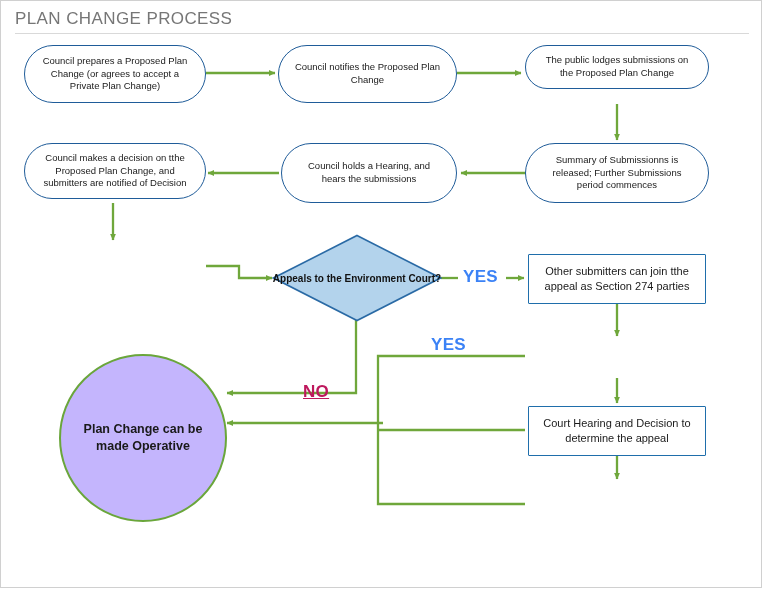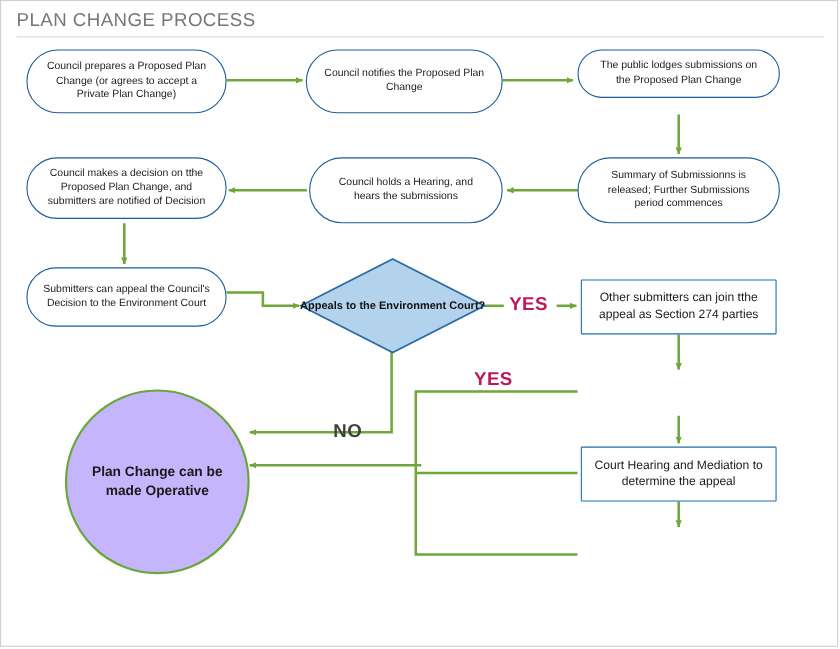--- a/index.html
+++ b/index.html
@@ -95,22 +95,22 @@
     padding:0 16px;
   }
   
   .edge-label{
     position:absolute;
     font-size:17px;
     font-weight:bold;
     letter-spacing:.3px;
     white-space:nowrap;
   }
-  .label-yes{ color:#be185d; }
-  .label-no{ color:#404040; }
+  .label-yes{ color:#3b82f6; }
+  .label-no{ color:#be185d;text-decoration:underline; }
 </style>
 </head>
 <body>
 
 <div id="page">
 
   <div id="header-title">PLAN CHANGE PROCESS</div>
   <div id="header-rule"></div>
 
   <svg id="wires" viewBox="0 0 762 588">
@@ -173,38 +173,35 @@
   </div>
 
   <div class="node pill" style="left:524px; top:142px; width:184px; height:60px;">
     <span>Summary of Submissionns is released; Further Submissions period commences</span>
   </div>
 
   <div class="node pill" style="left:23px;  top:142px; width:182px; height:56px;">
     <span>Council makes a decision on tthe Proposed Plan Change, and submitters are notified of Decision</span>
   </div>
 
-  <div class="node pill" style="left:23px;  top:242px; width:182px; height:54px;">
-    <span>Submitters can appeal the Council's Decision to the Environment Court</span>
-  </div>
 
   <div class="diamond-wrap" style="left:271px; top:233px; width:170px; height:88px;">
     <svg class="diamond-shape" viewBox="0 0 170 88" preserveAspectRatio="none">
       <polygon points="85,1.5 168.5,44 85,86.5 1.5,44" fill="#b3d3ec" stroke="#2a6aa5" stroke-width="1.6"></polygon>
     </svg>
     <span class="diamond-label">Appeals to the Environment Court?</span>
   </div>
 
   <div class="node rect" style="left:527px; top:253px; width:178px; height:50px;">
     <span>Other submitters can join tthe appeal as Section 274 parties</span>
   </div>
 
 
   <div class="node rect" style="left:527px; top:405px; width:178px; height:50px;">
-    <span>Court Hearing and Mediation to determine the appeal</span>
+    <span>Court Hearing and Decision to determine the appeal</span>
   </div>
 
 
   <div class="node circle" style="left:58px;  top:353px; width:168px; height:168px;">
     <span>Plan Change can be made Operative</span>
   </div>
 
   <div class="edge-label label-yes" style="left:462px; top:266px;">YES</div>
 
   <div class="edge-label label-yes" style="left:430px; top:334px;">YES</div>

